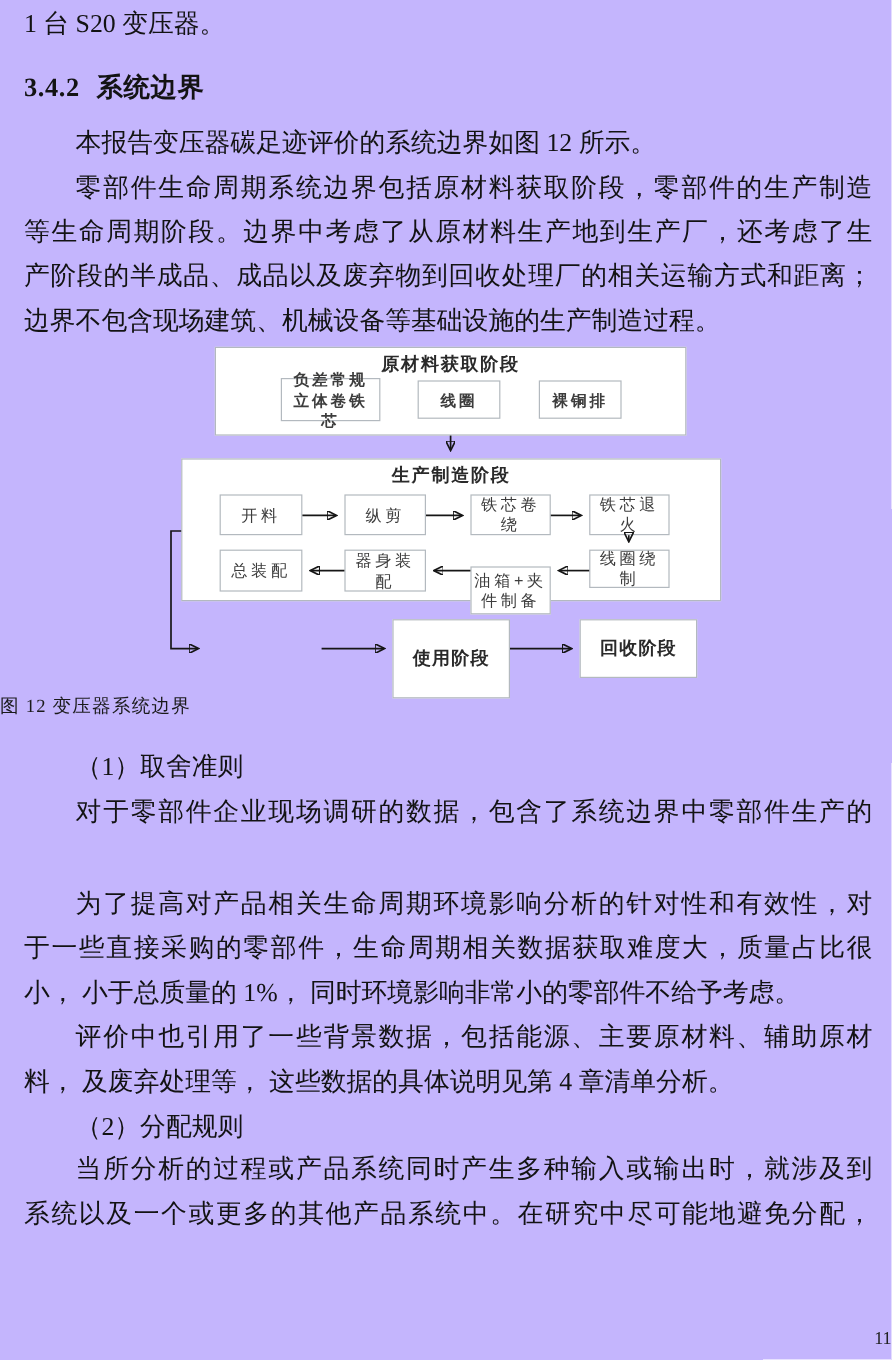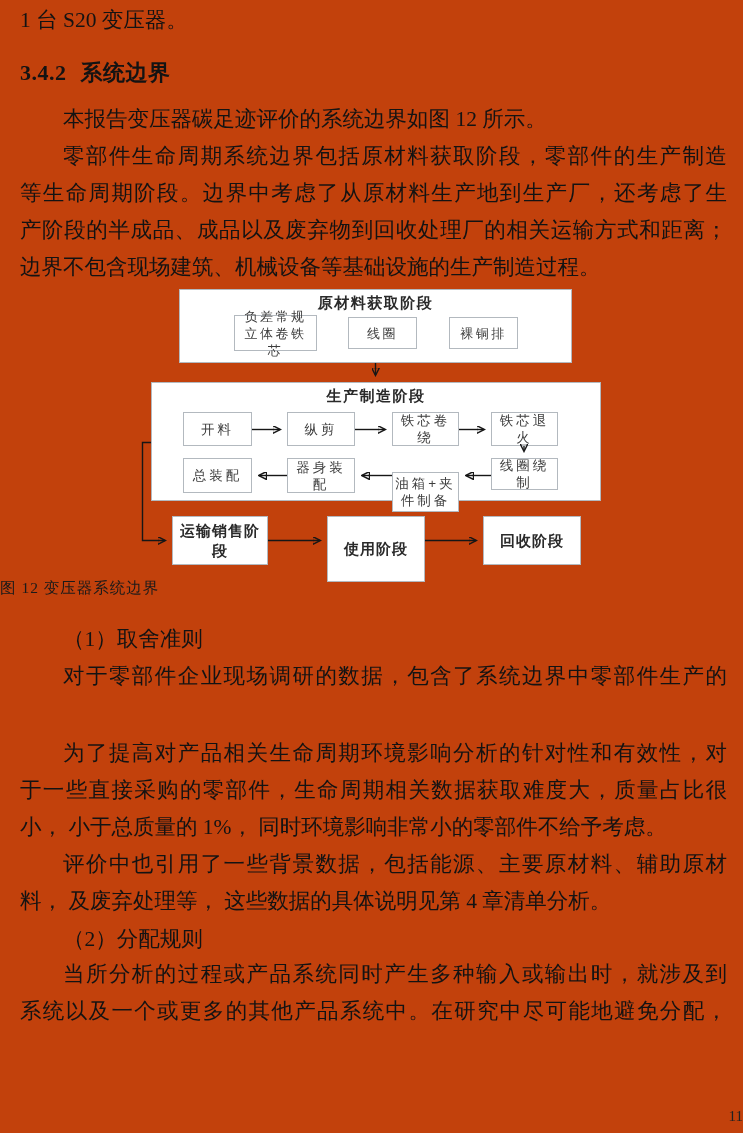--- a/index.html
+++ b/index.html
@@ -1,19 +1,19 @@
 <!DOCTYPE html>
 <html lang="zh"><head>
 <meta charset="utf-8">
 <style>
   html,body{margin:0;padding:0;background:#ffffff;}
   .page{
     position:relative;
     width:743px;height:1133px;
-    background:#c2410c;
+    background:#c4b5fd;
     overflow:hidden;
     font-family:"Liberation Serif","DejaVu Serif",serif;
     color:#121212;
   }
   
   .tblock{
     position:absolute;
     left:20px;width:707px;
     font-size:21.5px;
     line-height:37px;
@@ -49,21 +49,21 @@
     border:1px solid #b3b9bf;
     background:#ffffff;
     box-sizing:border-box;
   }
   .ftitle{
     position:absolute;left:0;top:4px;width:100%;
     text-align:center;
     font-family:"Liberation Sans","DejaVu Sans",sans-serif;
     font-weight:bold;font-size:15px;letter-spacing:1.5px;color:#2a2a2a;
   }
-  .fitem{font-size:13px;letter-spacing:2.5px;line-height:17px;padding:1px 2px;}
+  .fitem{font-size:13px;letter-spacing:2.5px;line-height:17px;padding:1px 2px;font-weight:bold;}
   .fproc{font-size:13.5px;letter-spacing:3px;line-height:17px;padding:1px 1px;}
   .fstage{font-weight:bold;font-size:15px;letter-spacing:1px;line-height:20px;color:#2a2a2a;padding:1px 3px;}
   .fcaption{
     position:absolute;left:0;top:578px;width:661px;
     text-align:left;font-size:15.5px;color:#1a1a1a;
     font-family:"Liberation Serif","DejaVu Serif",serif;
     letter-spacing:1px;
   }
   svg.arrows{position:absolute;left:0;top:0;}
   svg.arrows path{stroke:#161616;stroke-width:1.4;fill:none;}
@@ -108,21 +108,20 @@
     <div class="fbox fproc" style="left:183px;top:412px;width:69px;height:34px">开料</div>
     <div class="fbox fproc" style="left:287px;top:412px;width:68px;height:34px">纵剪</div>
     <div class="fbox fproc" style="left:392px;top:412px;width:67px;height:34px">铁芯卷绕</div>
     <div class="fbox fproc" style="left:491px;top:412px;width:67px;height:34px">铁芯退火</div>
 
     <div class="fbox fproc" style="left:183px;top:458px;width:69px;height:35px">总装配</div>
     <div class="fbox fproc" style="left:287px;top:458px;width:68px;height:35px">器身装配</div>
     <div class="fbox fproc" style="left:392px;top:472px;width:67px;height:40px">油箱+夹件制备</div>
     <div class="fbox fproc" style="left:491px;top:458px;width:67px;height:32px">线圈绕制</div>
 
-    <div class="fbox fstage" style="left:172px;top:516px;width:96px;height:49px">运输销售阶段</div>
     <div class="fbox fstage" style="left:327px;top:516px;width:98px;height:66px">使用阶段</div>
     <div class="fbox fstage" style="left:483px;top:516px;width:98px;height:49px">回收阶段</div>
 
     <svg class="arrows" width="743" height="1133" viewBox="0 0 743 1133">
       <defs>
         <marker id="ah" markerWidth="9" markerHeight="8" refX="7.5" refY="4" orient="auto" markerUnits="userSpaceOnUse">
           <path d="M0,0 L8,4 L0,8 Z" fill="#161616" stroke="none"></path>
         </marker>
       </defs>
 

